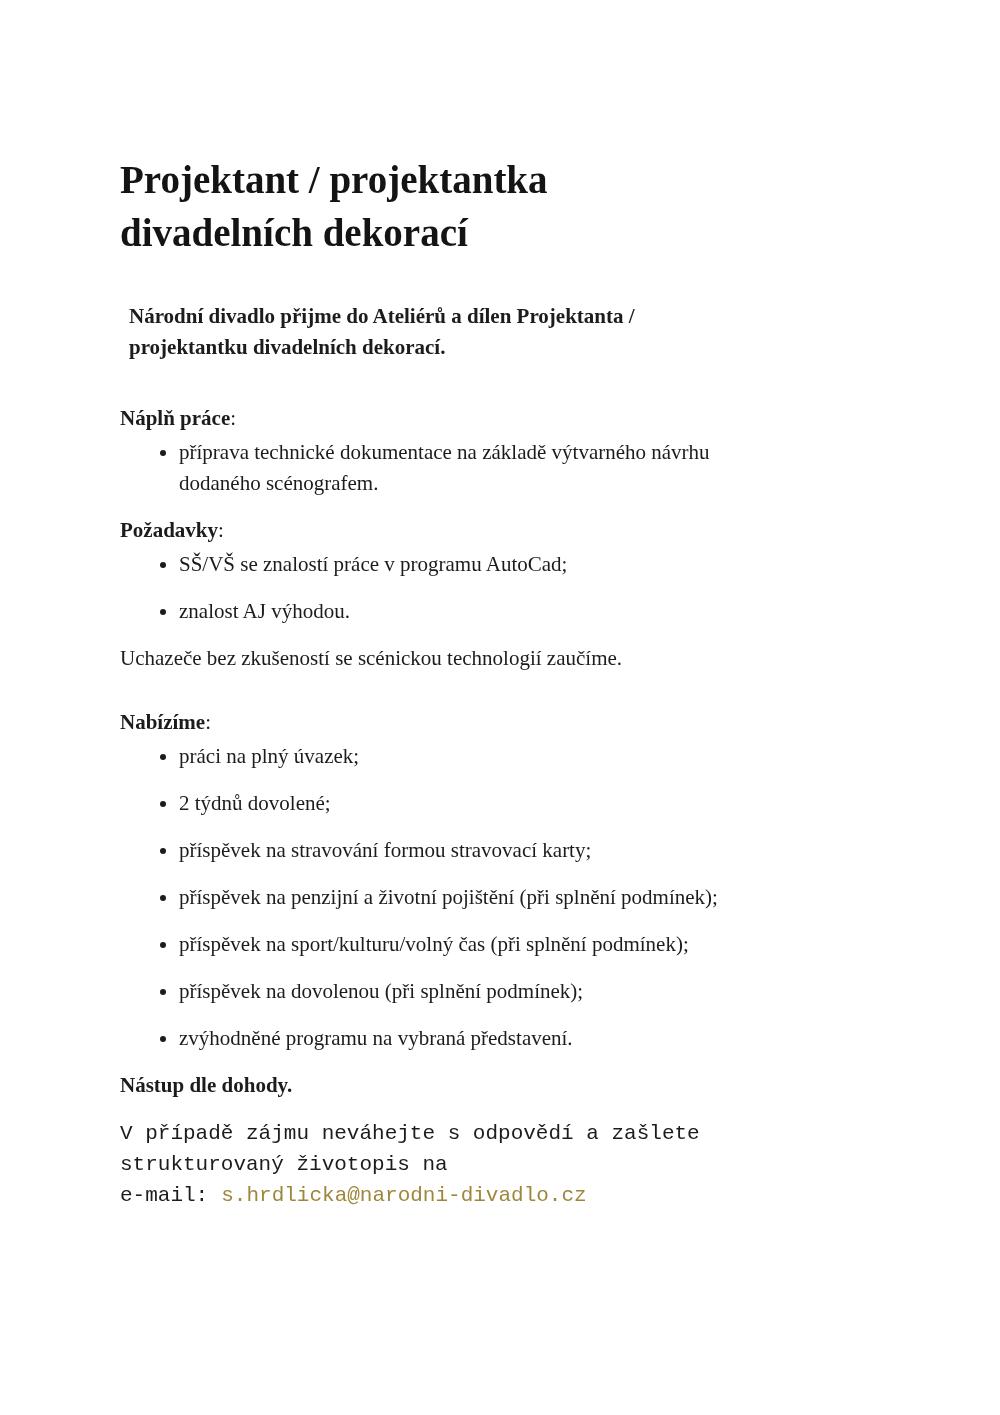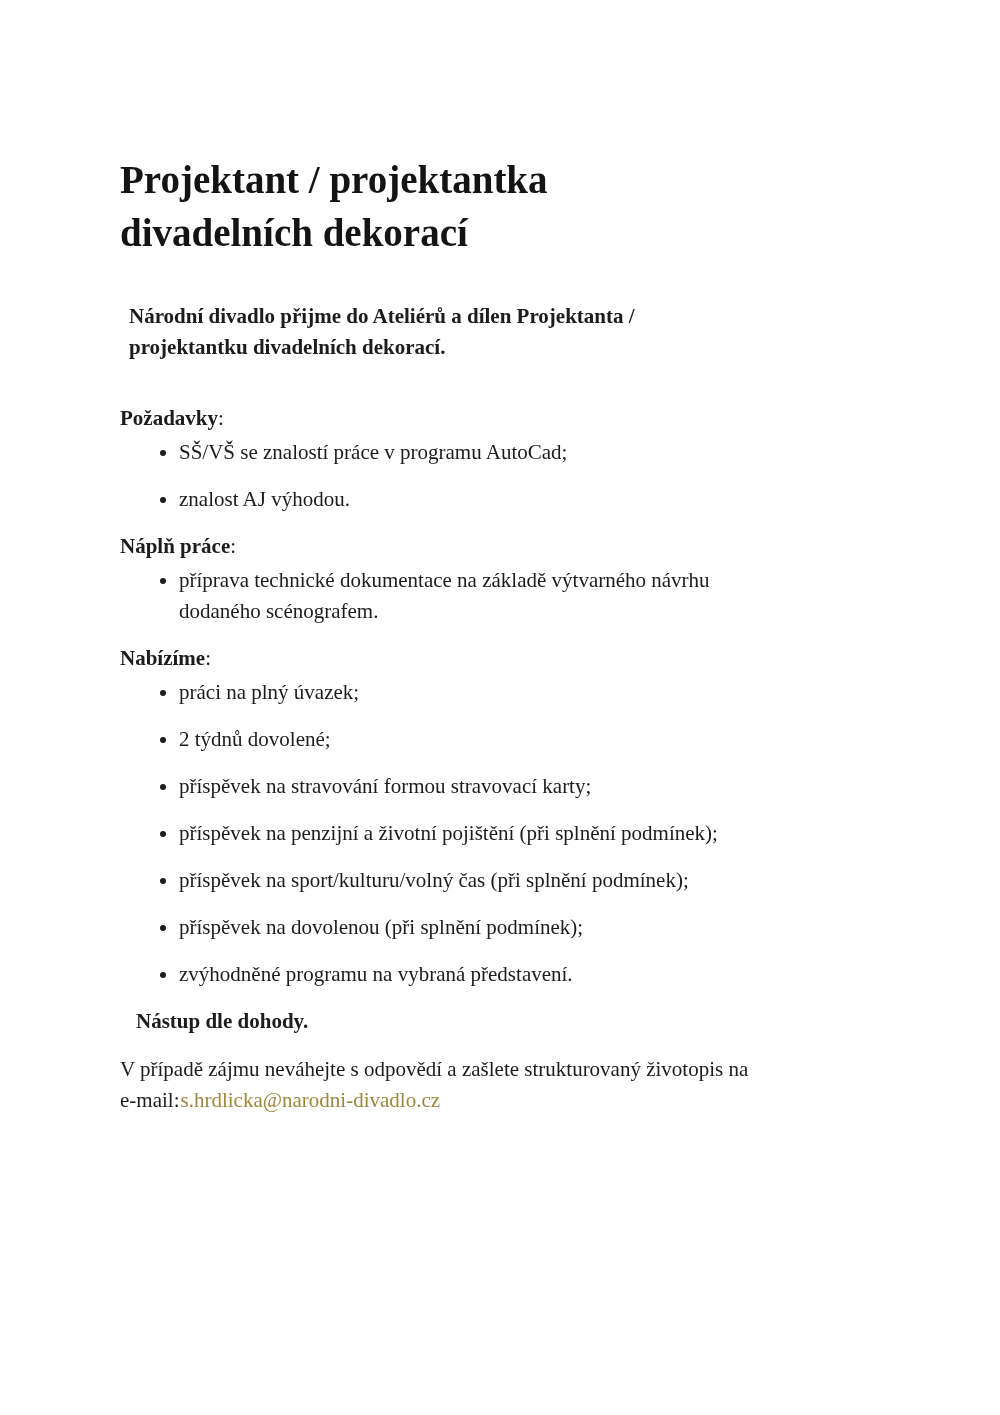--- a/index.html
+++ b/index.html
@@ -54,58 +54,59 @@
   }
   ul.bullets li {
     margin: 0 0 16px 0;
     padding-left: 0;
   }
   .note {
     margin: 0 0 33px 0;
   }
   .start-note {
     font-weight: 700;
-    margin: 0 0 17px 16px;
+    margin: 0 0 17px 0;
   }
   .closing { margin: 0; }
-  .closing .closing-line { display: block; }
+  .closing .closing-line { display: block; font-family: Liberation Mono, monospace; }
   a.email-link {
     color: var(--link-color);
     text-decoration: none;
-    margin-left: 1px;
+    margin-left: 13px;
     cursor: pointer;
   }
 </style>
 </head>
 <body>
 
 <div class="page">
 
   <h1 class="doc-title">
     <span class="title-line">Projektant / projektantka</span>
     <span class="title-line">divadelních dekorací</span>
   </h1>
 
   <p class="intro">Národní divadlo přijme do Ateliérů a dílen Projektanta / projektantku divadelních dekorací.</p>
 
   <div class="section">
+    <p class="section-heading"><span class="heading-label">Náplň práce</span><span class="heading-colon">:</span></p>
+    <ul class="bullets">
+      <li>příprava technické dokumentace na základě výtvarného návrhu dodaného scénografem.</li>
+    </ul>
+  </div>
+
+  <div class="section">
     <p class="section-heading"><span class="heading-label">Požadavky</span><span class="heading-colon">:</span></p>
     <ul class="bullets">
       <li>SŠ/VŠ se znalostí práce v programu AutoCad;</li>
       <li>znalost AJ výhodou.</li>
     </ul>
   </div>
 
-  <div class="section">
-    <p class="section-heading"><span class="heading-label">Náplň práce</span><span class="heading-colon">:</span></p>
-    <ul class="bullets">
-      <li>příprava technické dokumentace na základě výtvarného návrhu dodaného scénografem.</li>
-    </ul>
-  </div>
-
+  <p class="note">Uchazeče bez zkušeností se scénickou technologií zaučíme.</p>
 
   <div class="section">
     <p class="section-heading"><span class="heading-label">Nabízíme</span><span class="heading-colon">:</span></p>
     <ul class="bullets">
       <li>práci na plný úvazek;</li>
       <li>2 týdnů dovolené;</li>
       <li>příspěvek na stravování formou stravovací karty;</li>
       <li>příspěvek na penzijní a životní pojištění (při splnění podmínek);</li>
       <li>příspěvek na sport/kulturu/volný čas (při splnění podmínek);</li>
       <li>příspěvek na dovolenou (při splnění podmínek);</li>

